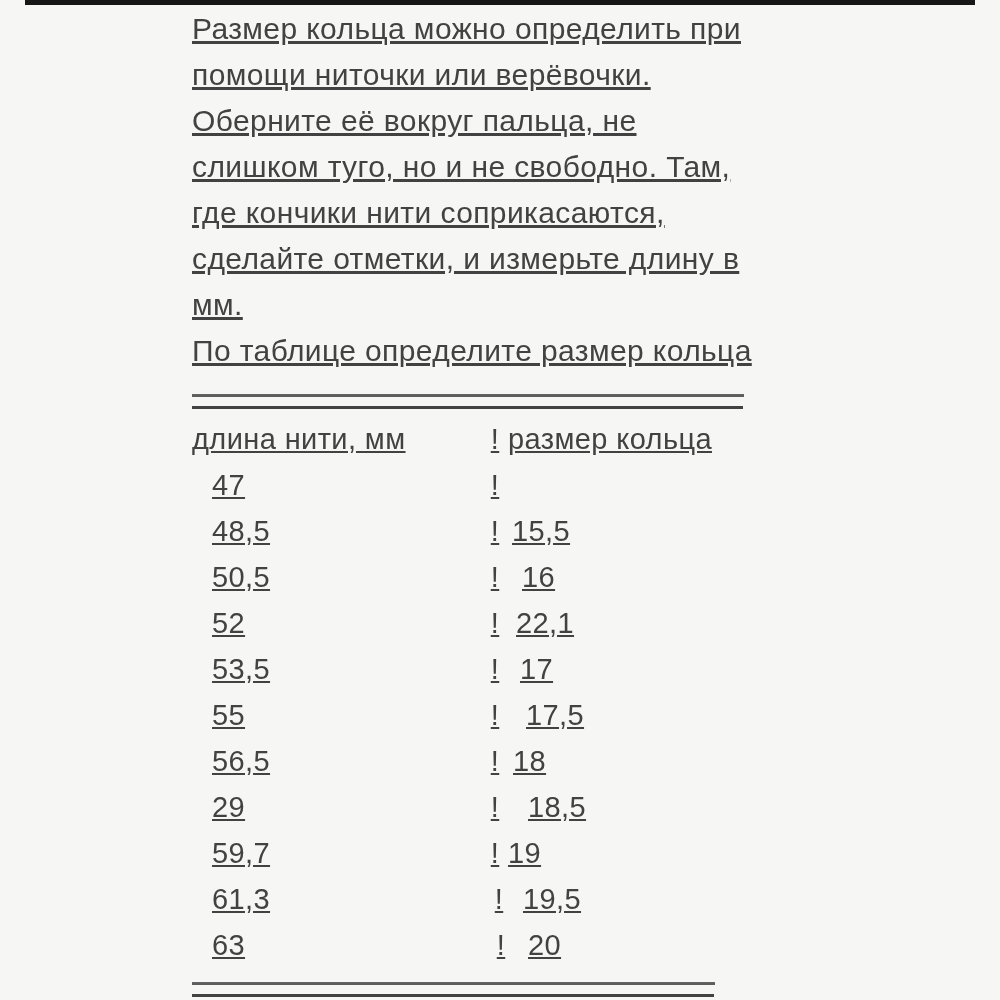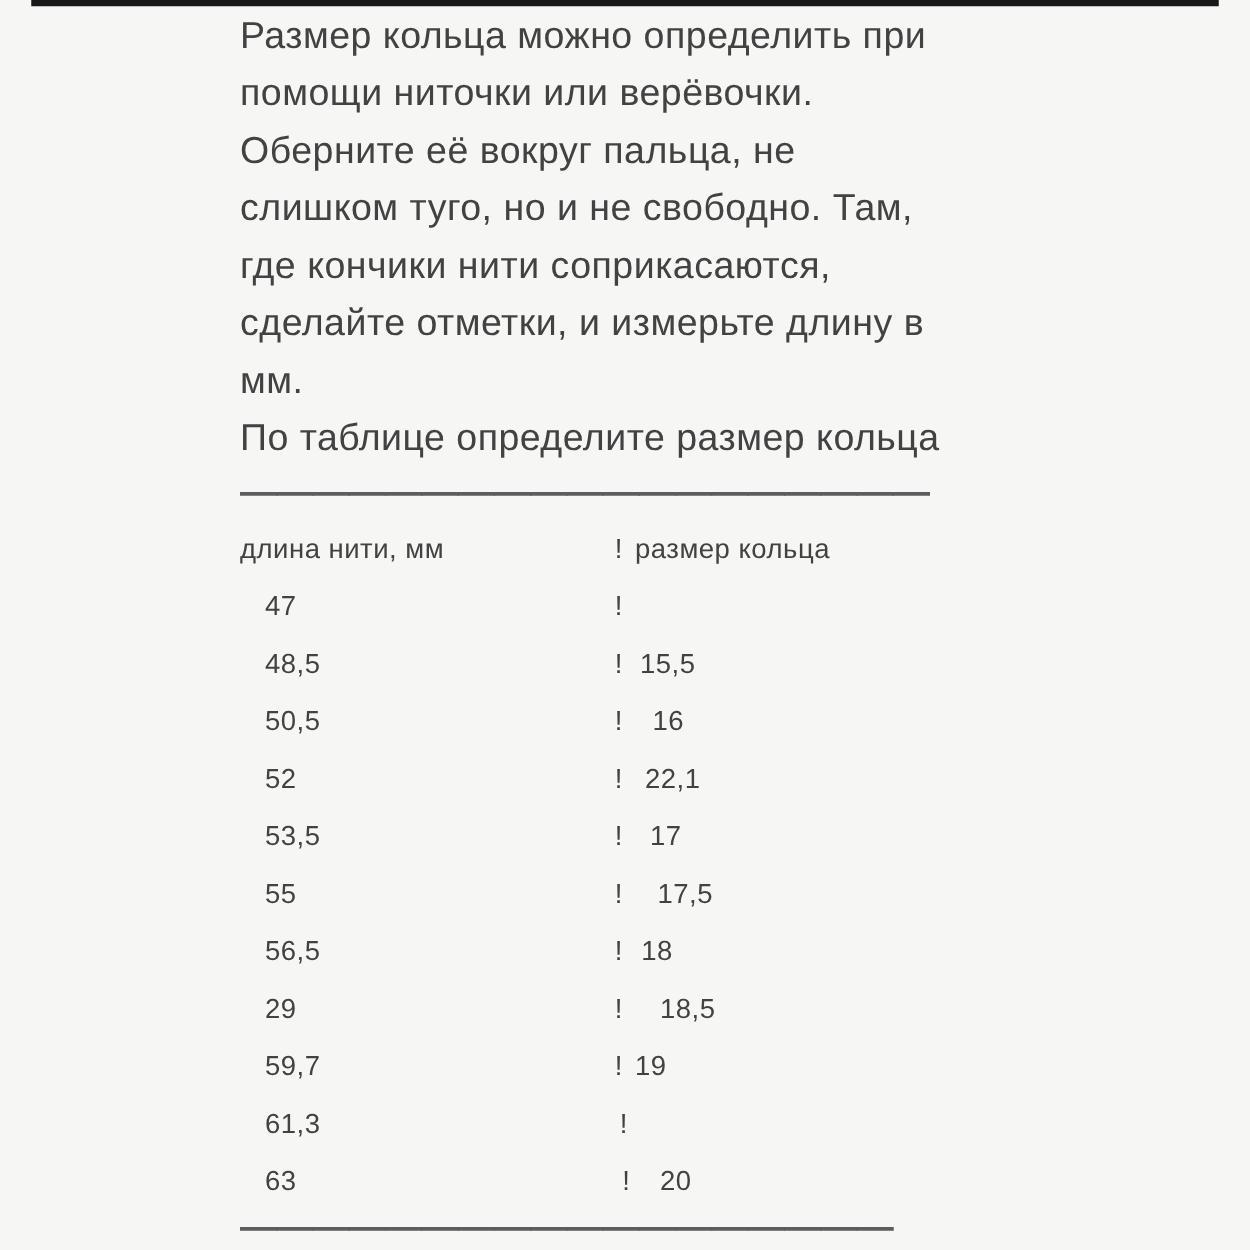--- a/index.html
+++ b/index.html
@@ -22,20 +22,21 @@
     left: 25px;
     width: 950px;
     height: 5px;
     background: #171717;
   }
   .content {
     position: absolute;
     left: 192px;
     top: 6px;
     right: 4px;
+    text-decoration: underline;
   }
   .intro-line {
     font-size: 30px;
     line-height: 46px;
     letter-spacing: 0.4px;
     white-space: nowrap;
   }
   .divider {
     margin-top: 8px;
     height: 24px;
@@ -50,21 +51,21 @@
     margin-top: 2px;
   }
   .ring-table {
     margin-top: 10px;
   }
   .trow {
     display: grid;
     grid-template-columns: 290px 26px auto;
     height: 46px;
     align-items: center;
-    font-size: 22px;
+    font-size: 29px;
     letter-spacing: 0.4px;
     white-space: nowrap;
   }
   .trow .sep {
     text-align: center;
   }
   .trow.data .c1 {
     padding-left: 20px;
   }
   
@@ -158,20 +159,21 @@
 
       <div class="trow data">
         <div class="c1">59,7</div>
         <div class="sep">!</div>
         <div class="c2">19</div>
       </div>
 
       <div class="trow data">
         <div class="c1">61,3</div>
         <div class="sep">!</div>
+        <div class="c2">19,5</div>
       </div>
 
       <div class="trow data">
         <div class="c1">63</div>
         <div class="sep">!</div>
         <div class="c2">20</div>
       </div>
 
     </div>
 

